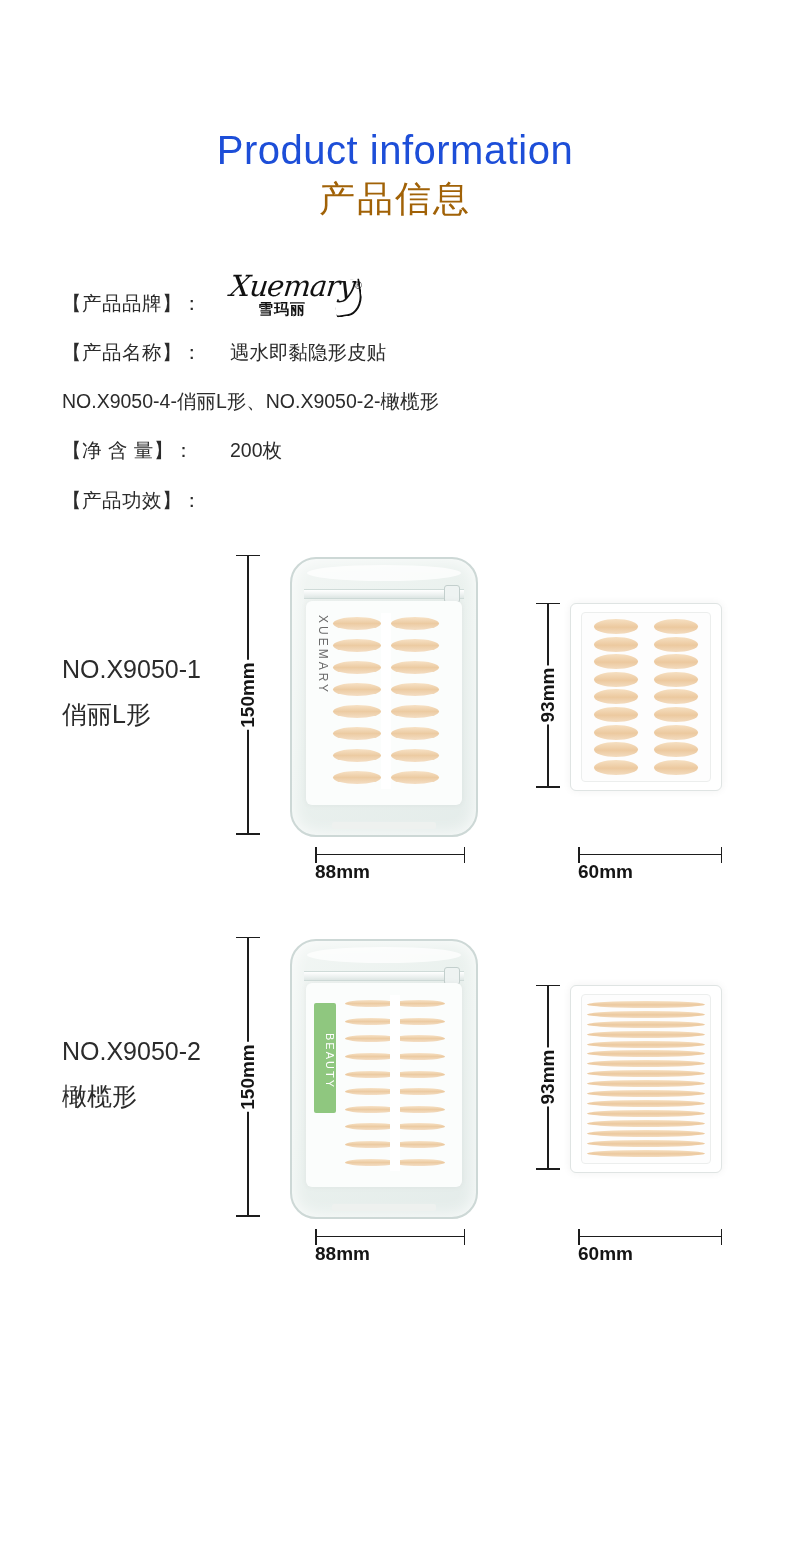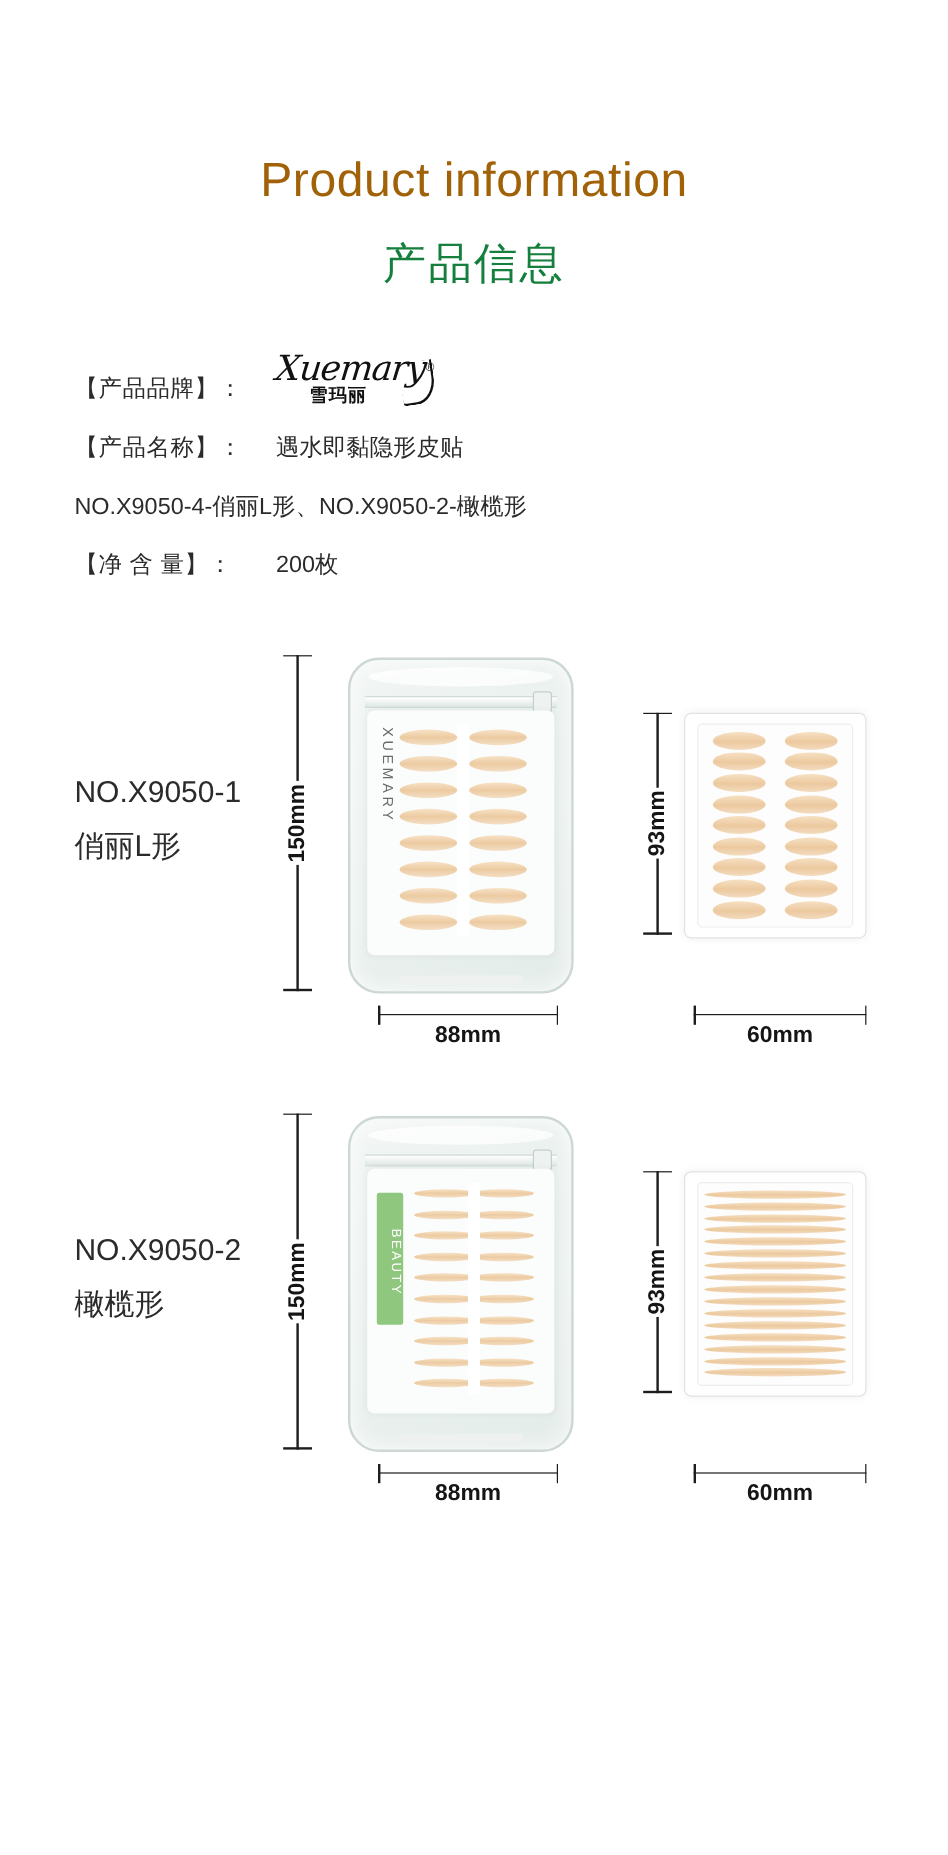--- a/index.html
+++ b/index.html
@@ -18,28 +18,28 @@
 
   
   .header {
     text-align: center;
     padding-top: 128px;
   }
   .title-en {
     font-size: 40px;
     font-weight: 400;
     letter-spacing: 0.5px;
-    color: #a16207;
+    color: #1d4ed8;
     line-height: 1.1;
   }
   .title-cn {
     font-size: 36px;
     font-weight: 400;
-    color: #15803d;
-    margin-top: 24px;
+    color: #a16207;
+    margin-top: 3px;
     letter-spacing: 2px;
   }
 
   
   .specs {
     margin-top: 56px;
     padding-left: 62px;
     padding-right: 52px;
   }
   .spec-row {
@@ -181,21 +181,20 @@
     height: 16px;
     background: #1d1d1d;
   }
   .hdim .cap.l { left: 0; }
   .hdim .cap.r { right: 0; }
   .hdim .hlabel {
     position: absolute;
     top: 14px;
     left: 0;
     right: 0;
-    text-align: center;
     font-size: 19px;
     font-weight: bold;
     color: #151515;
   }
 
   
   .pouch {
     position: absolute;
     background: linear-gradient(135deg, #f2f6f4 0%, #eaf1ee 45%, #e4ecea 100%);
     border: 2px solid #cdd8d6;
@@ -389,20 +388,21 @@
   <div class="spec-row">
     <div class="spec-value">NO.X9050-4-俏丽L形、NO.X9050-2-橄榄形</div>
   </div>
 
   <div class="spec-row">
     <div class="spec-label">【净 含 量】：</div>
     <div class="spec-value">200枚</div>
   </div>
 
   <div class="spec-row efficacy">
+    <div class="spec-label">【产品功效】：</div>
   </div>
 
 </div>
 
 <div class="figures">
 
   <div class="fig-block">
 
     <div class="fig-name">
       <div>NO.X9050-1</div>

